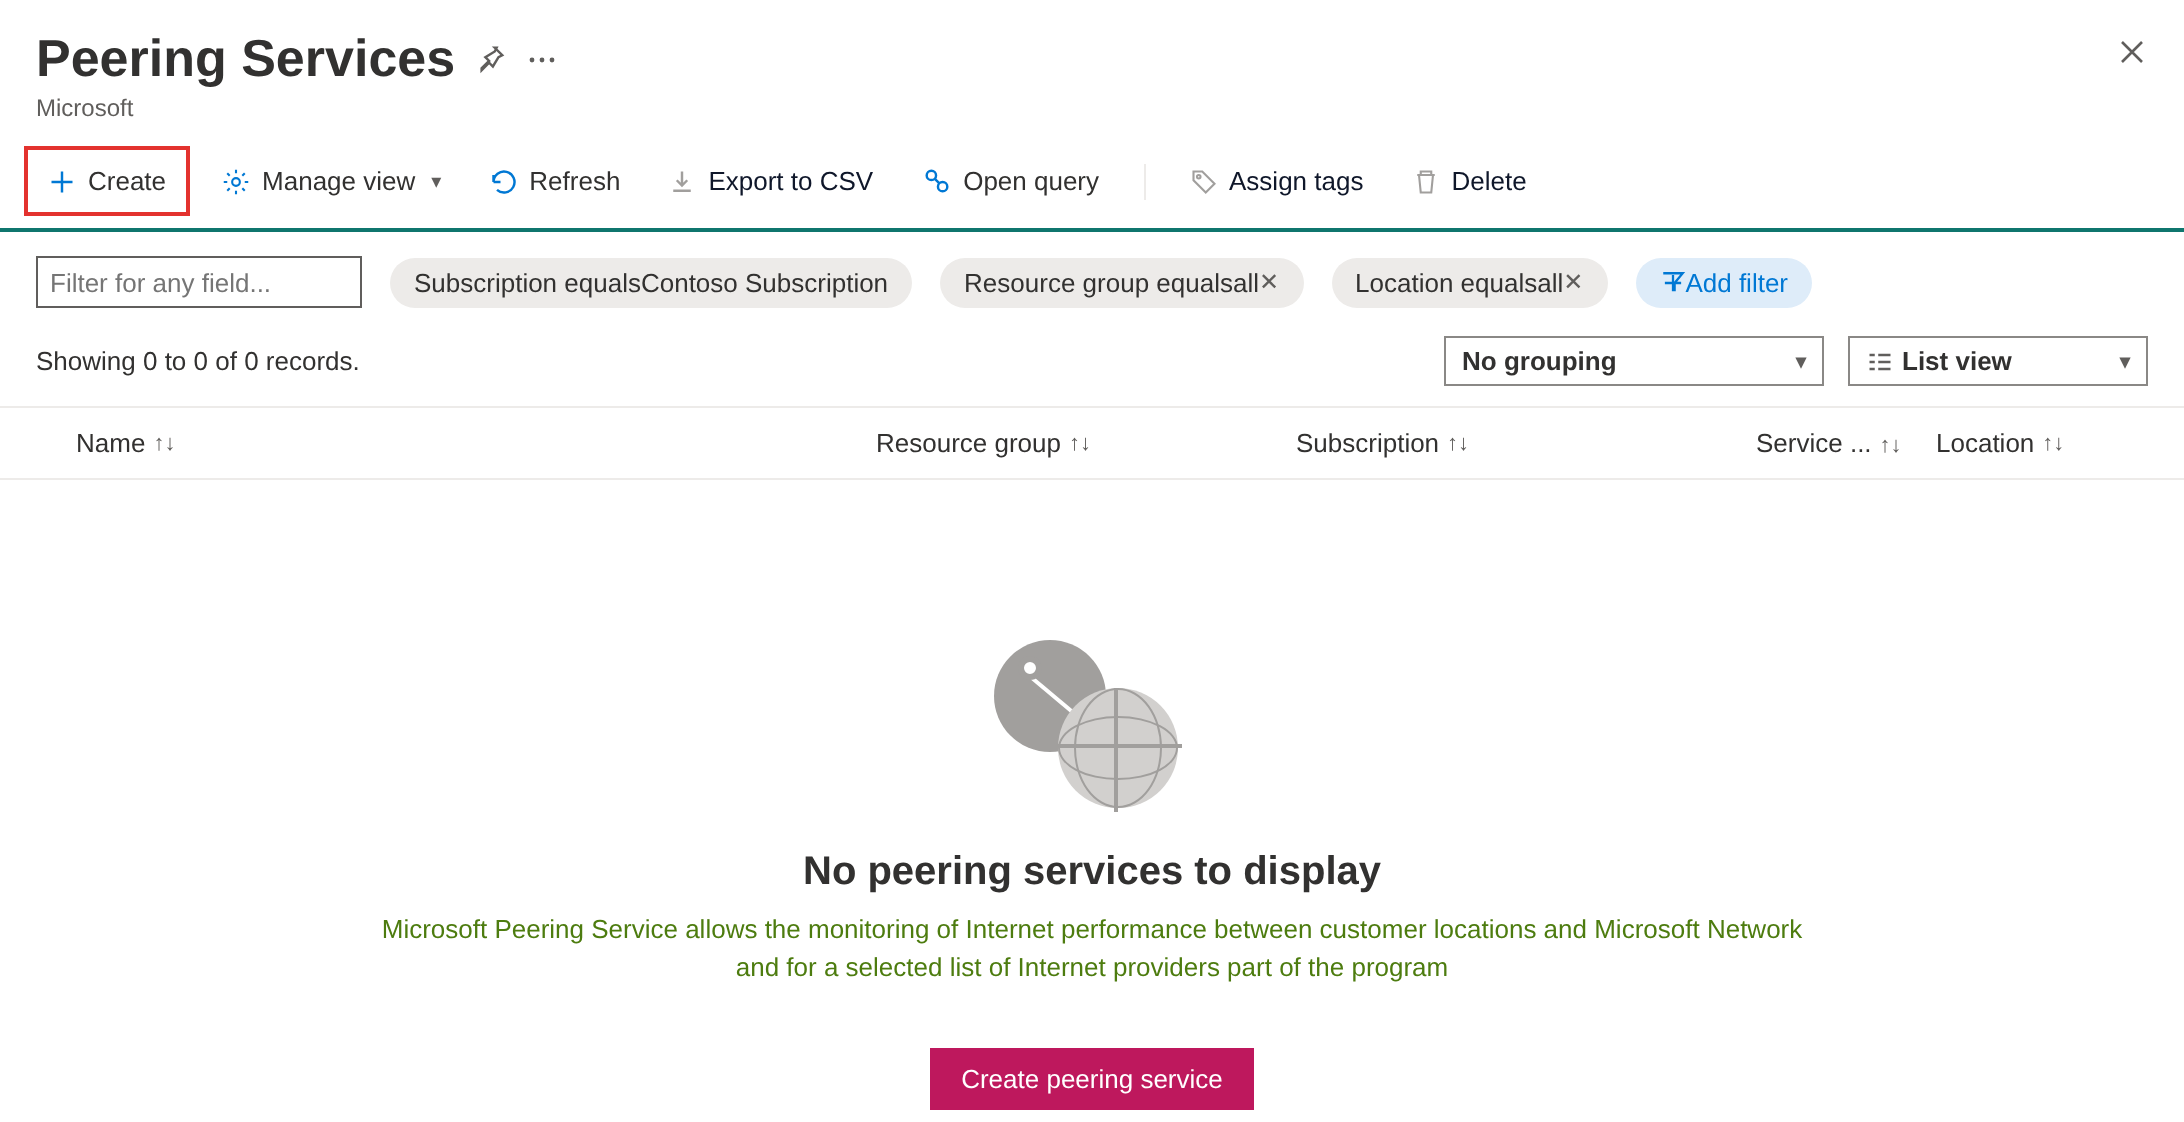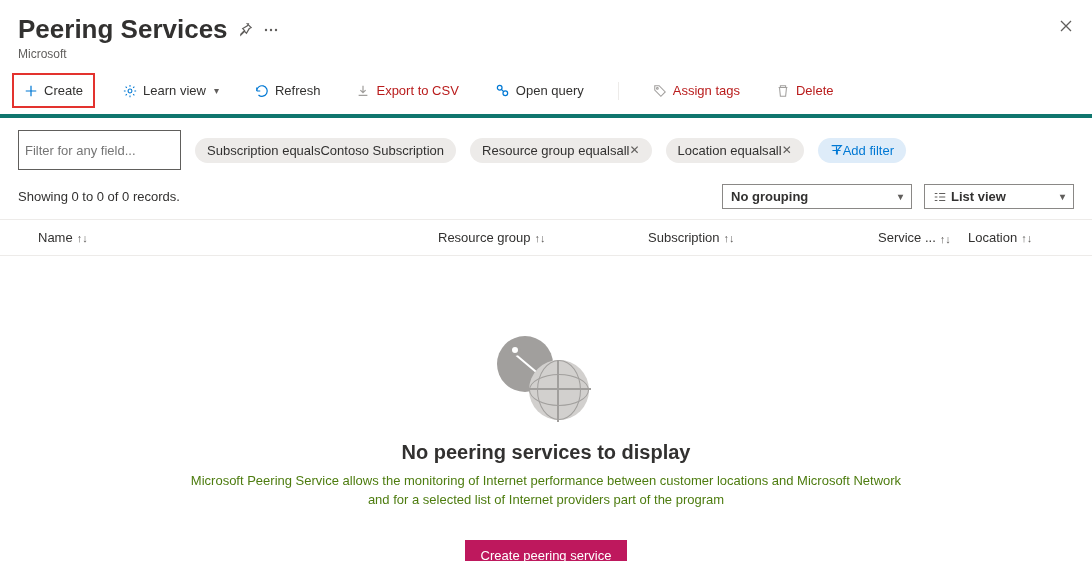--- a/index.html
+++ b/index.html
@@ -5,31 +5,31 @@
   * { box-sizing: border-box; margin: 0; padding: 0; }
   body { font-family: "Segoe UI", -apple-system, sans-serif; font-size: 13px; color: #323130; width: 1092px; height: 561px; overflow: hidden; background: #fff; }
 
   .header { padding: 14px 18px 6px 18px; position: relative; }
   .title-row { display: flex; align-items: center; gap: 10px; }
   .title { font-size: 26px; font-weight: 600; color: #323130; }
   .pin-icon, .more-icon { color: #605e5c; cursor: pointer; }
   .close-icon { position: absolute; right: 18px; top: 18px; color: #605e5c; cursor: pointer; }
   .subtitle { font-size: 12px; color: #605e5c; margin-top: 2px; }
 
-  .toolbar { display: flex; align-items: center; gap: 20px; padding: 6px 12px; border-bottom: 4px solid #0f766e; }
+  .toolbar { display: flex; align-items: center; gap: 8px; padding: 6px 12px; border-bottom: 2px solid #0f766e; }
   .toolbar-btn { display: inline-flex; align-items: center; gap: 6px; padding: 6px 8px; background: transparent; border: none; font-size: 13px; color: #323130; cursor: pointer; font-family: inherit; }
-  .toolbar-btn.disabled { color: #b91c1c; cursor: default; }
+  .toolbar-btn.disabled { color: #0f172a; cursor: default; }
   .toolbar-btn .icn { color: #0078d4; }
   .toolbar-btn.disabled .icn { color: #a19f9d; }
   .toolbar-sep { width: 1px; height: 18px; background: #edebe9; margin: 0 6px; }
   .highlight-box { border: 2px solid #e3322e; padding: 2px; }
   .chev { font-size: 10px; color: #605e5c; margin-left: 2px; }
 
   .filter-row { display: flex; align-items: center; gap: 14px; padding: 12px 18px 8px 18px; flex-wrap: wrap; }
-  .filter-input { width: 163px; height: 40px; border: 1px solid #605e5c; padding: 2px 6px; font-size: 13px; font-family: inherit; }
+  .filter-input { width: 163px; height: 26px; border: 1px solid #605e5c; padding: 2px 6px; font-size: 13px; font-family: inherit; }
   .pill { display: inline-flex; align-items: center; background: #edebe9; border-radius: 14px; padding: 5px 12px; font-size: 13px; cursor: pointer; gap: 0; }
   .pill.add { background: #deecf9; color: #0078d4; }
   .pill b { font-weight: 400; }
   .pill .x { color: #605e5c; cursor: pointer; font-size: 12px; }
 
   .status-row { display: flex; align-items: center; padding: 6px 18px 10px 18px; }
   .status-text { flex: 1; font-size: 13px; }
   .dropdown { display: inline-flex; align-items: center; border: 1px solid #8a8886; padding: 4px 8px; font-size: 13px; cursor: pointer; background: #fff; min-width: 190px; justify-content: space-between; font-weight: bold; }
   .dropdown + .dropdown { margin-left: 12px; }
   .dropdown.view { min-width: 150px; }
@@ -101,21 +101,21 @@
       <span>Create</span>
     </button>
   </span>
   <button class="toolbar-btn">
     <span class="icn">
         <svg width="14" height="14" viewBox="0 0 16 16" fill="none" stroke="currentColor" stroke-width="1.2">
           <circle cx="8" cy="8" r="2.2"></circle>
           <path d="M8 1v2M8 13v2M1 8h2M13 8h2M3 3l1.4 1.4M11.6 11.6L13 13M13 3l-1.4 1.4M4.4 11.6L3 13"></path>
         </svg>
       </span>
-    <span>Learn view</span>
+    <span>Manage view</span>
     <span class="chev">▾</span>
   </button>
   <button class="toolbar-btn">
     <span class="icn">
         <svg width="14" height="14" viewBox="0 0 16 16" fill="none" stroke="currentColor" stroke-width="1.4">
           <path d="M2 8a6 6 0 1 1 2 4.5M2 8V4M2 8h4"></path>
         </svg>
       </span>
     <span>Refresh</span>
   </button>

